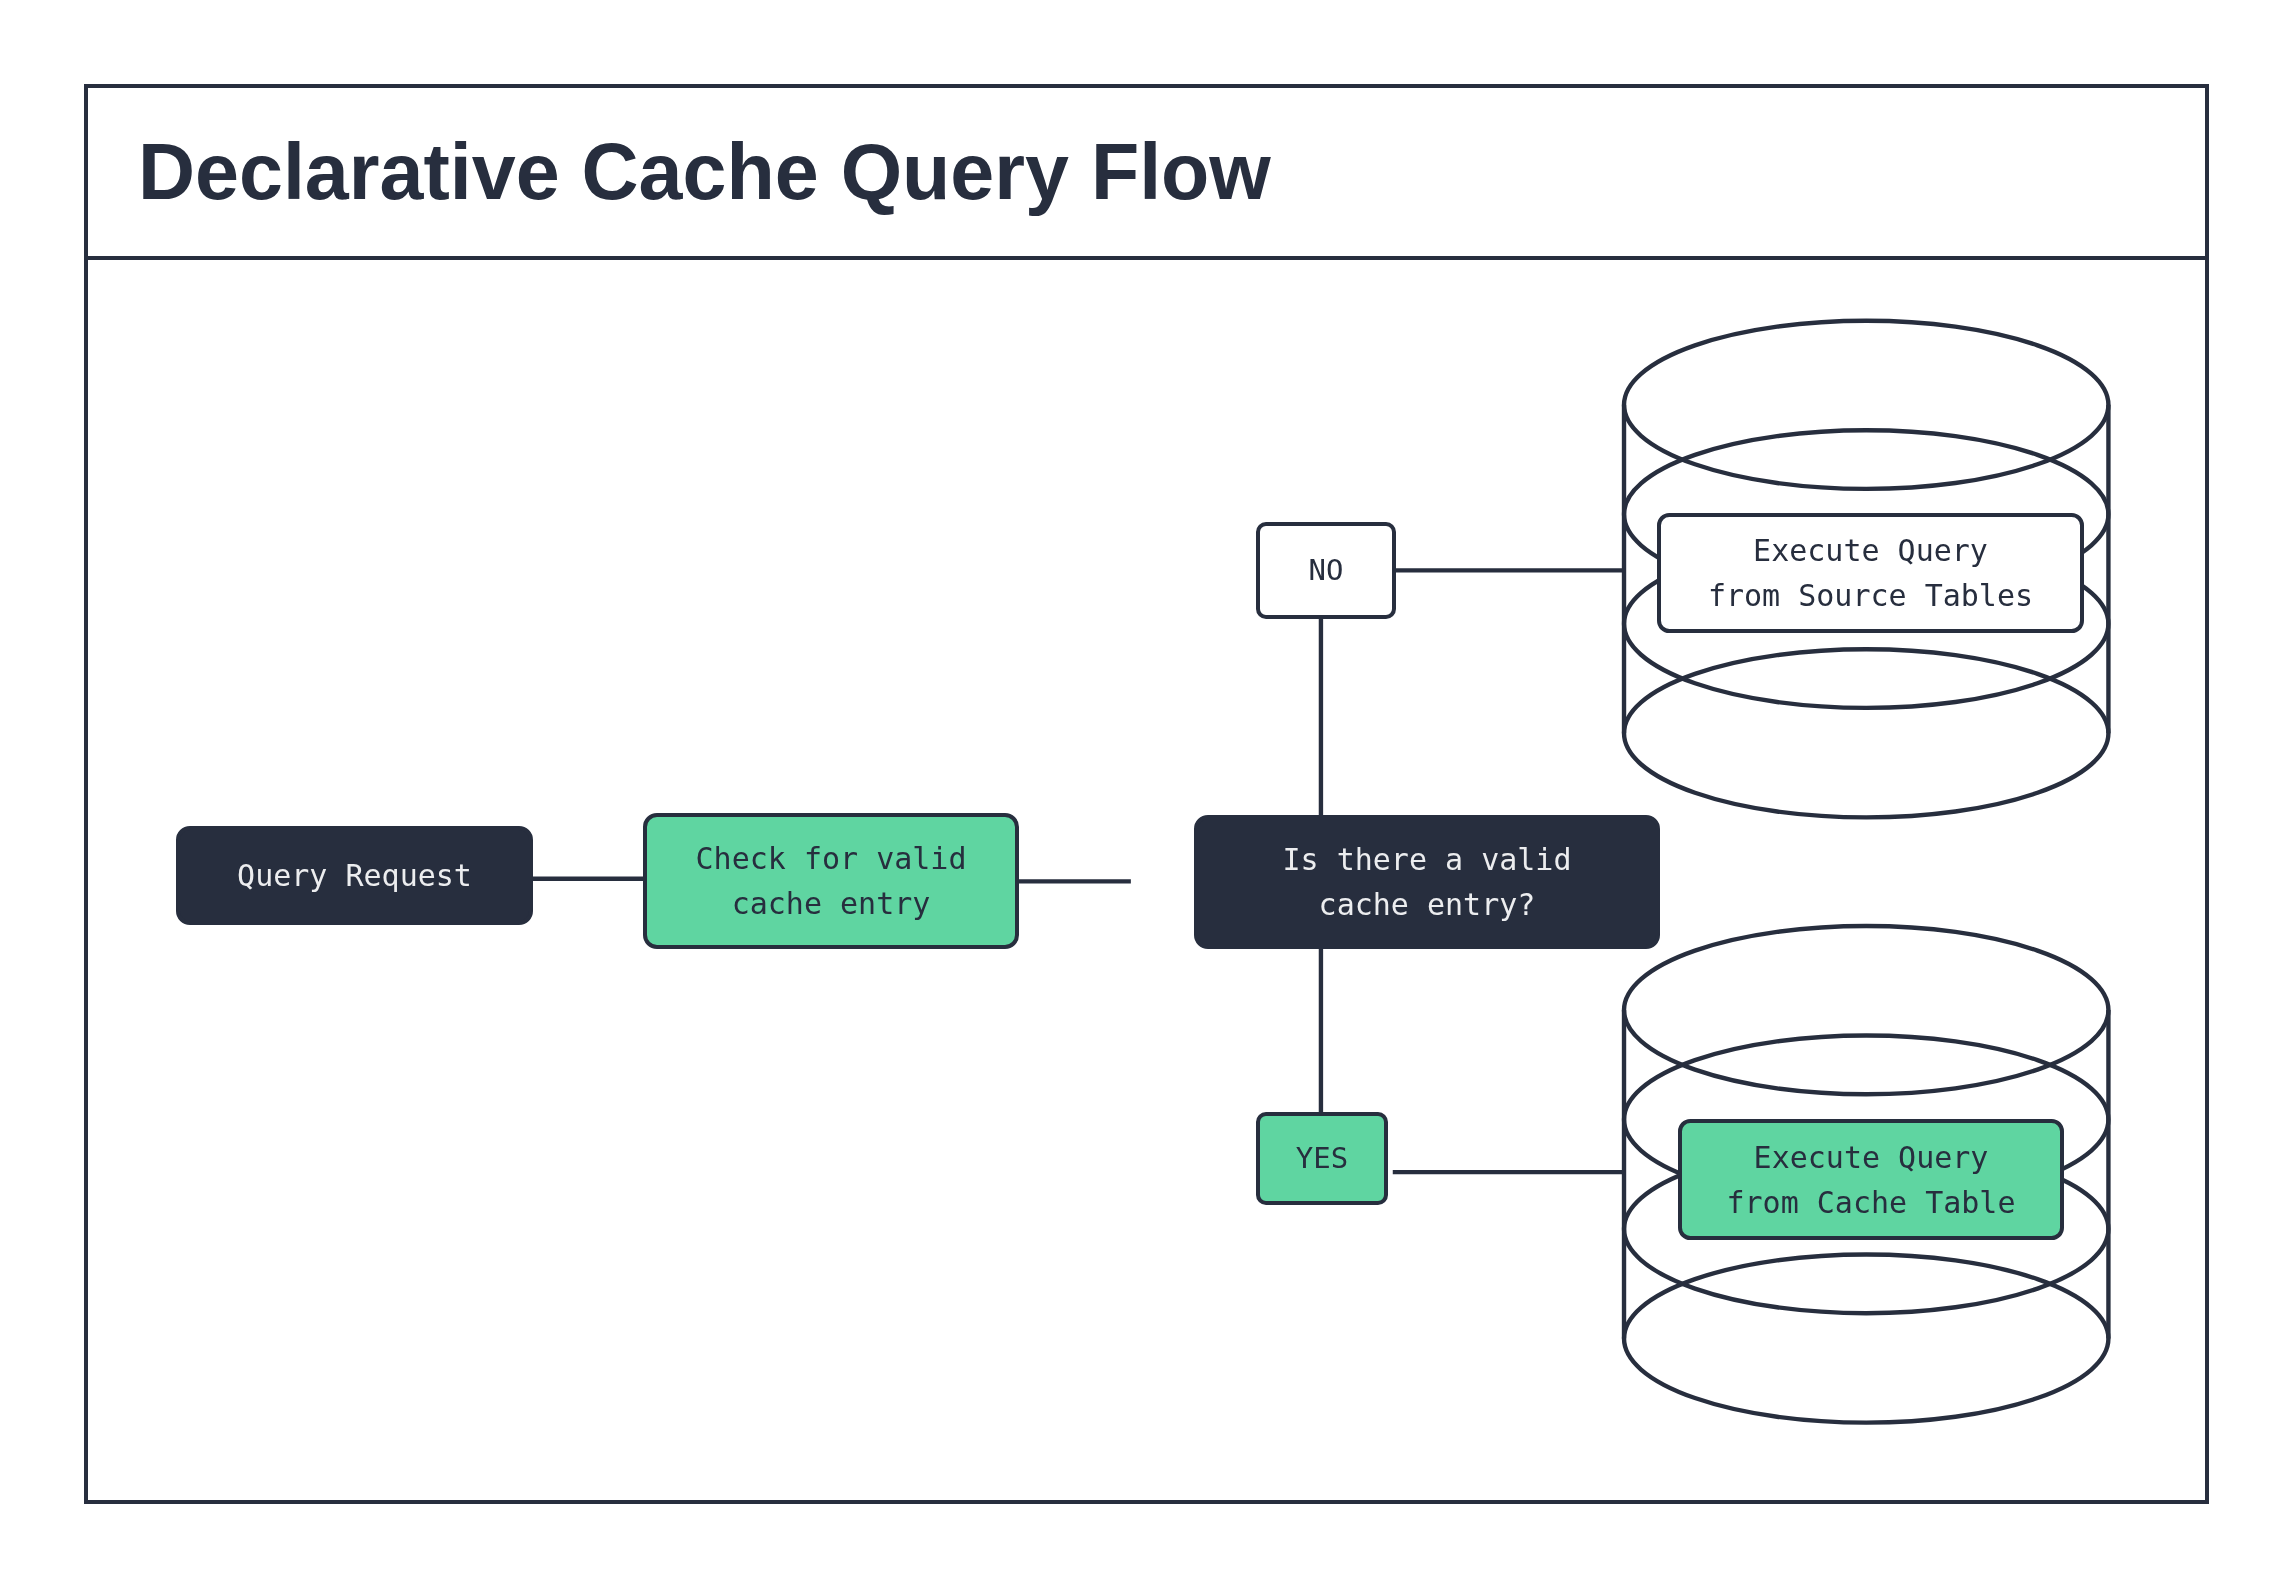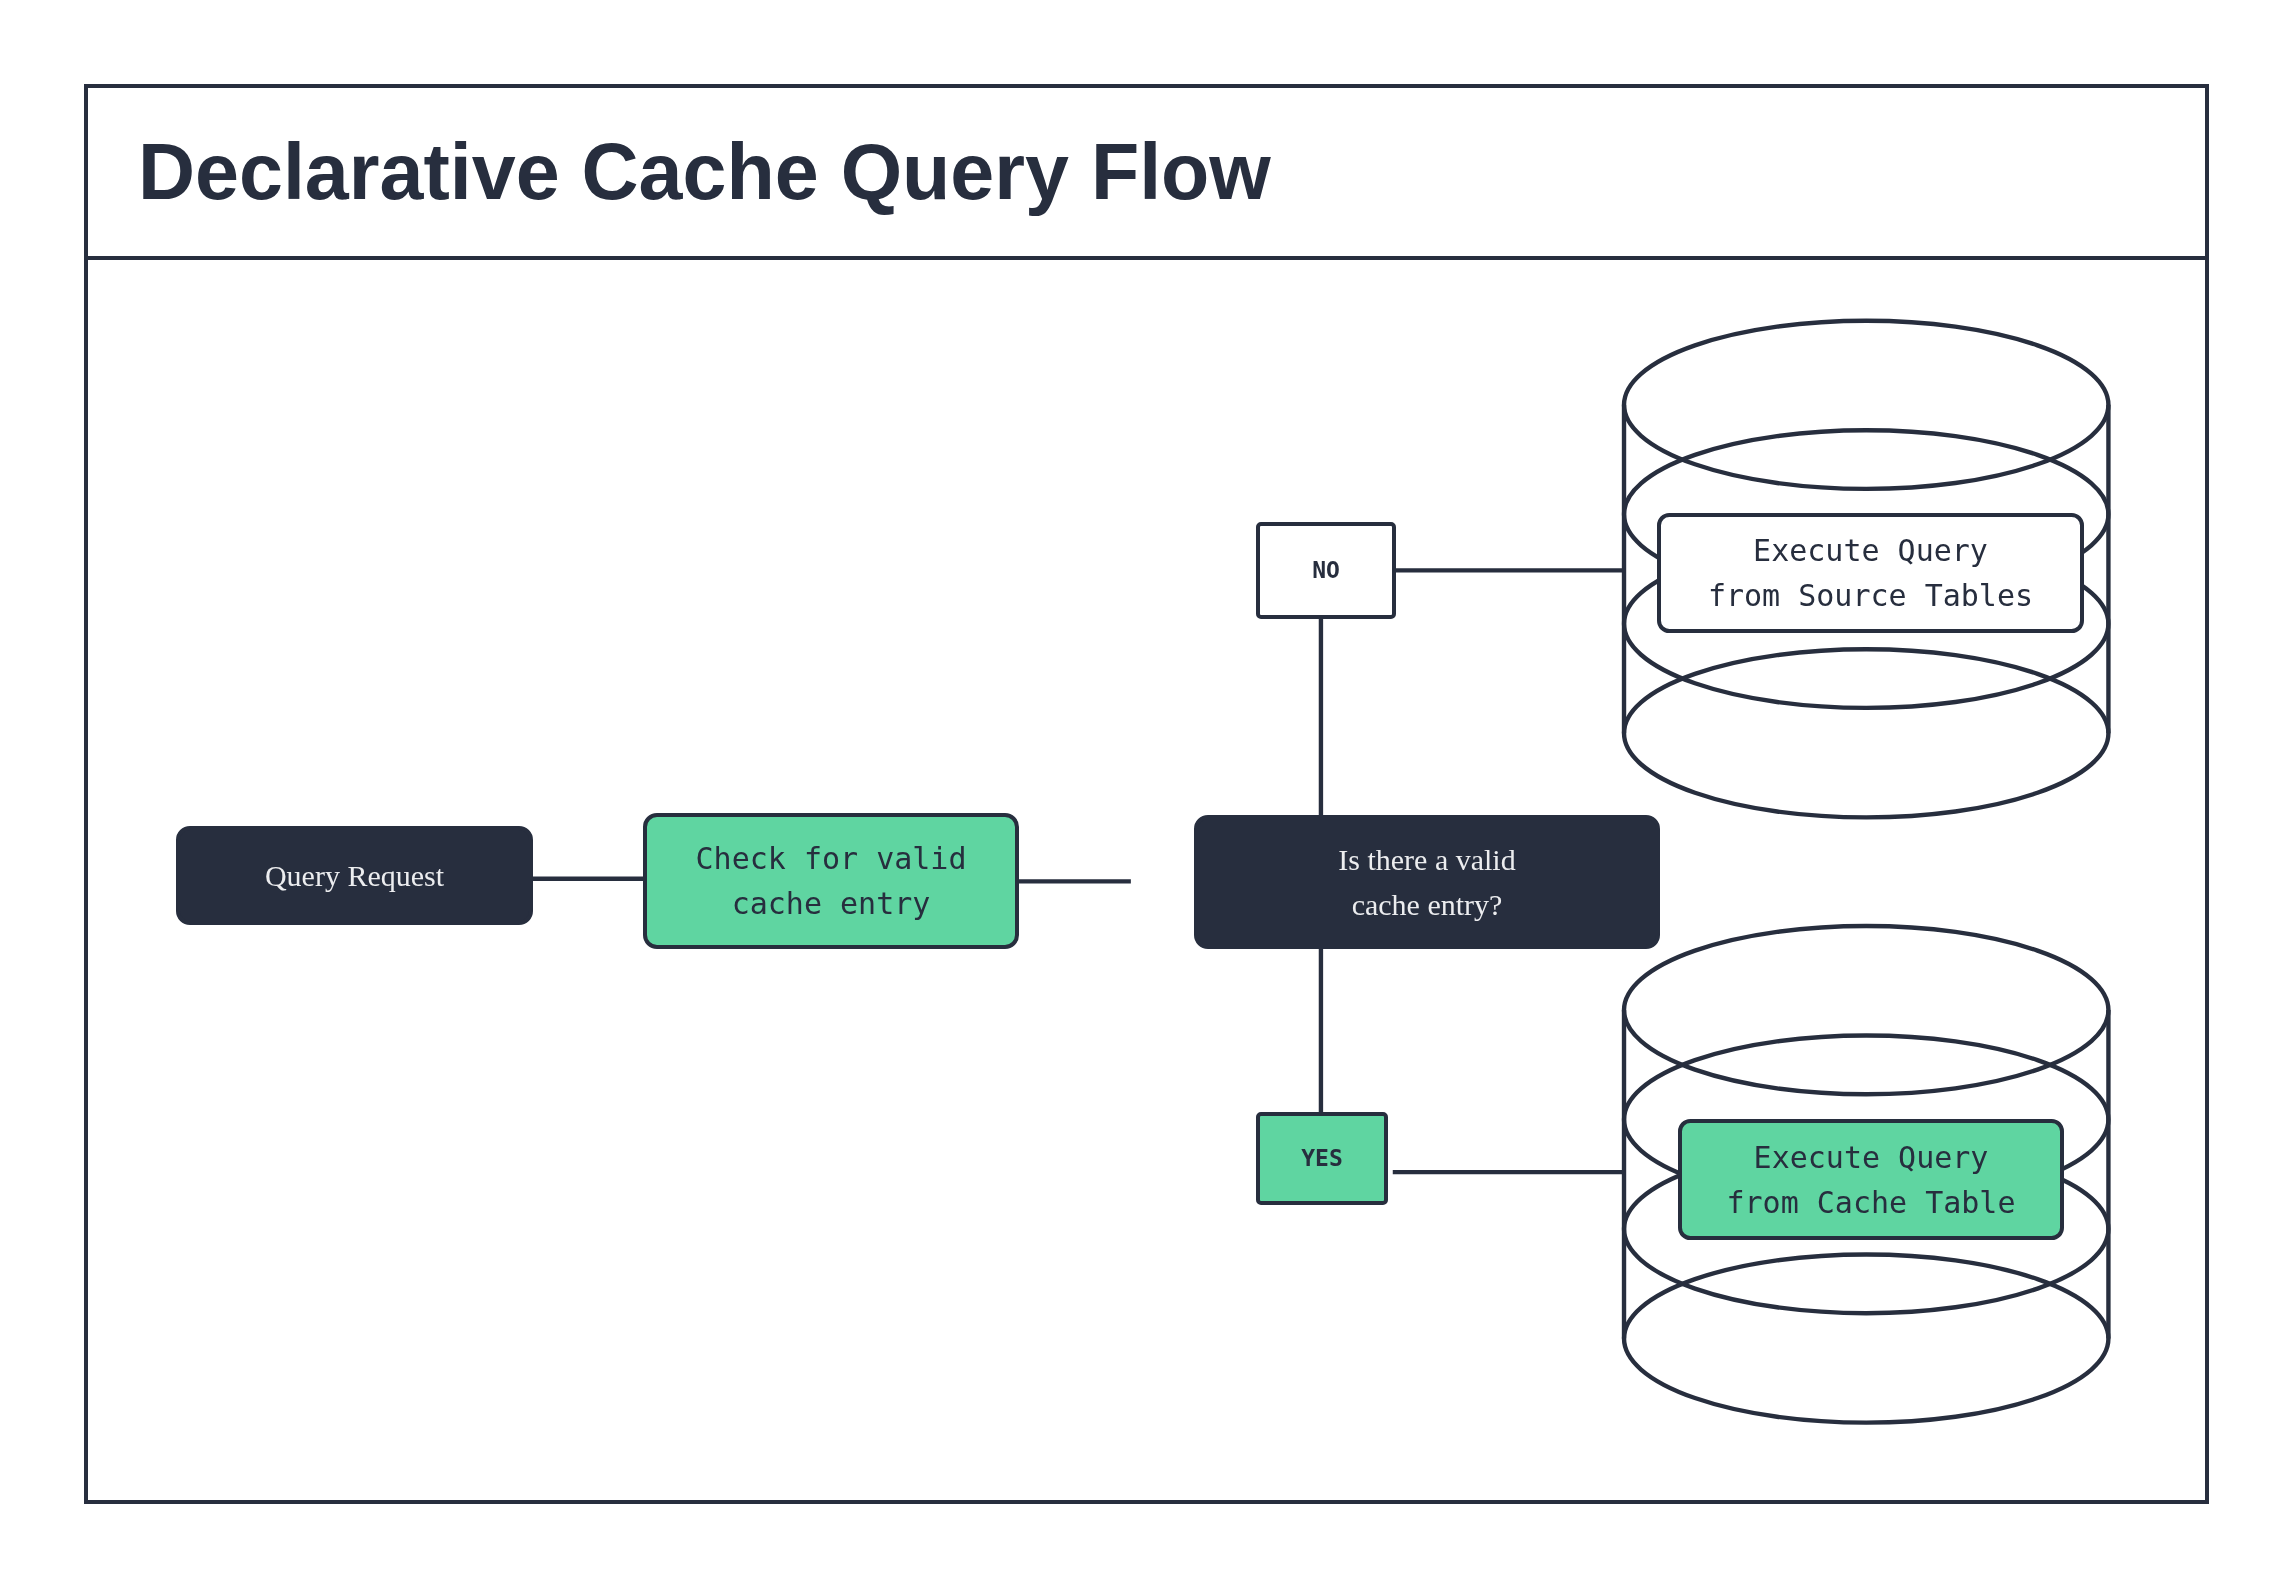--- a/index.html
+++ b/index.html
@@ -22,23 +22,23 @@
 
   
   .wires{position:absolute;left:0;top:0;width:2295px;height:1591px;}
   .wires line, .wires ellipse{stroke:var(--ink);stroke-width:5;fill:none;}
 
   
   .node{position:absolute;box-sizing:border-box;border:4.4px solid var(--ink);
         border-radius:14px;display:flex;align-items:center;justify-content:center;
         text-align:center;font-size:30px;line-height:45px;white-space:pre-line;
         color:var(--ink);background:var(--paper);}
-  .node.dark{background:var(--ink);color:var(--light);font-family:Liberation Serif, serif;}
+  .node.dark{background:var(--ink);color:var(--light);}
   .node.green{background:var(--green);color:var(--ink);align-items:center;}
-  .node.small{border-radius:5px;font-size:23px;font-weight:bold;}
+  .node.small{border-radius:10px;font-size:29px;}
 
   .n-query   {left:176px;  top:826px;  width:357px; height:99px;}
   .n-check   {left:643px;  top:813px;  width:376px; height:136px;}
   .n-decision{left:1194px; top:815px;  width:466px; height:134px;justify-content:center;}
   .n-no      {left:1256px; top:522px;  width:140px; height:97px;}
   .n-yes     {left:1256px; top:1112px; width:132px; height:93px;}
   .n-exec-src{left:1657px; top:513px;  width:427px; height:120px;border-radius:12.3px;}
   .n-exec-cch{left:1678px; top:1119px; width:386px; height:121px;border-radius:12.3px;}
 </style>
 </head>

